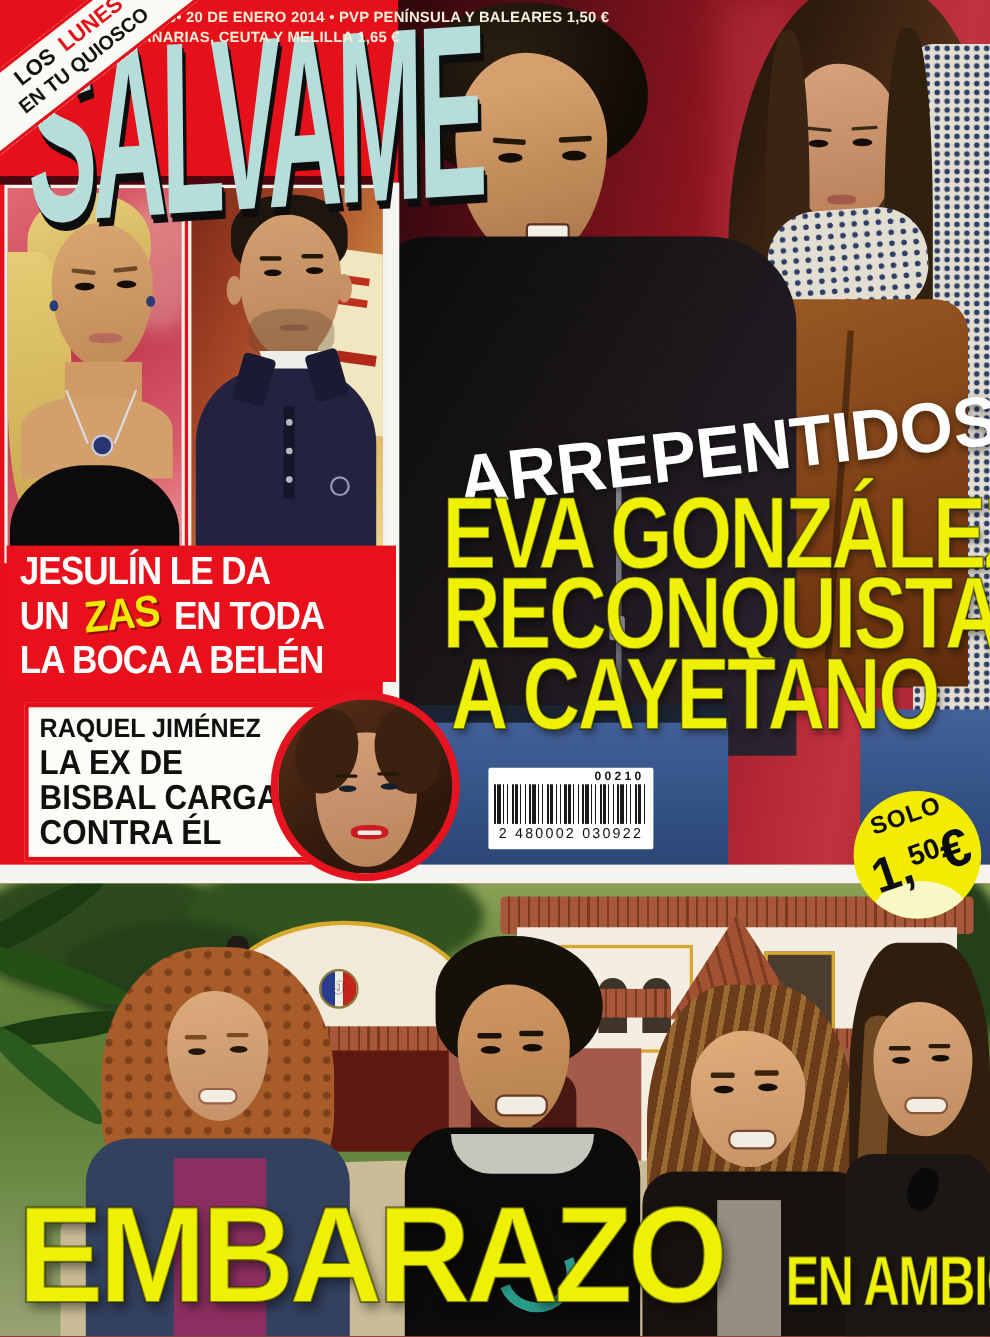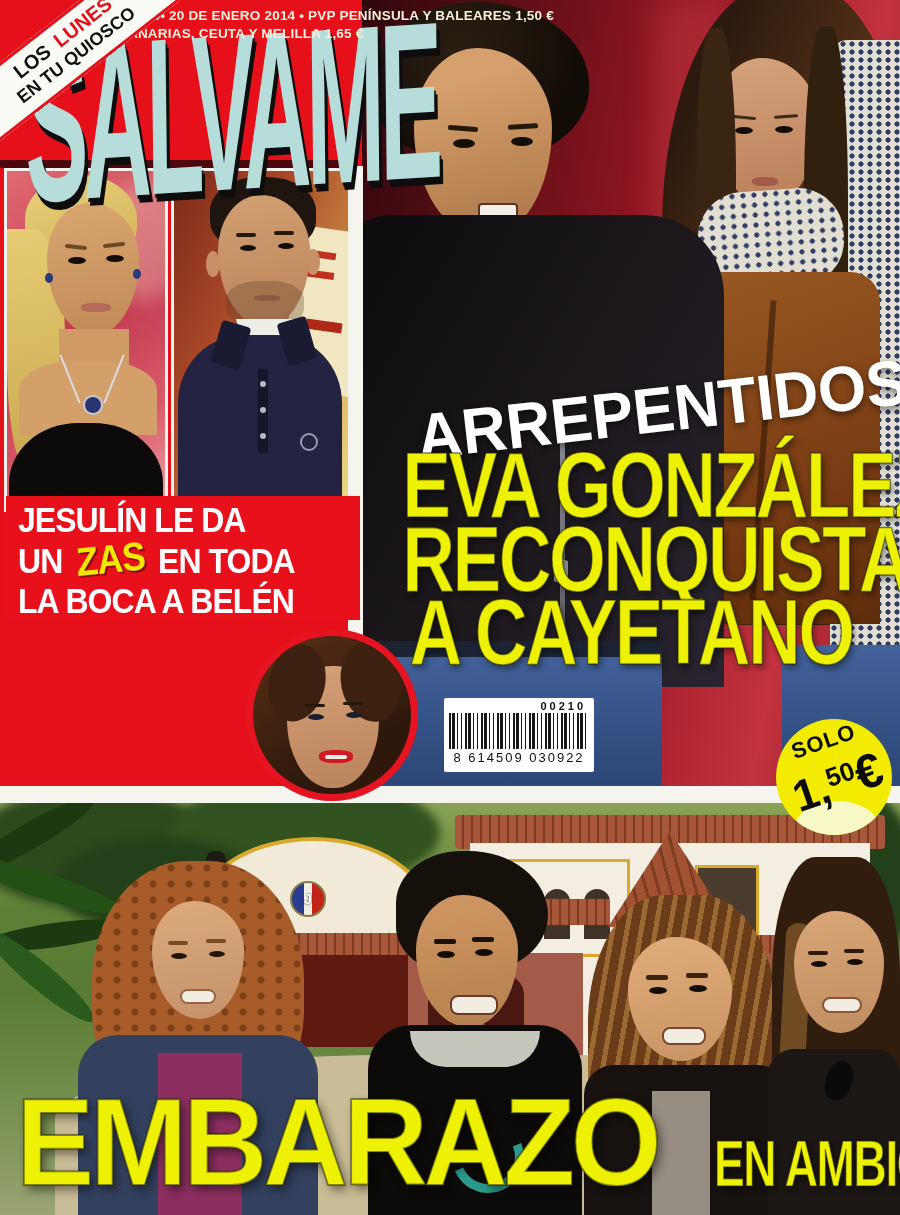--- a/index.html
+++ b/index.html
@@ -140,20 +140,27 @@
     <div class="hl-red condL" style="transform:scale(.94,1.05);">JESULÍN LE DA</div><br>
     <div class="hl-red condL" style="transform:scale(.94,1.05);">
       <span>UN</span>
       <span style="color:#f1e800;display:inline-block;transform:rotate(-5deg);margin:0 6px;
                    text-shadow:2px 2px 0 rgba(0,0,0,.4);font-size:38px;">ZAS</span>
       <span>EN TODA</span>
     </div><br>
     <div class="hl-red condL" style="transform:scale(.94,1.05);">LA BOCA A BELÉN</div>
   </div>
 
+  <div class="abs" style="left:22px;top:639px;width:288px;height:130px;background:#fdfdf8;border:4px solid #e31019;z-index:3;
+              padding:6px 0 0 10px;color:#101010;">
+    <div class="condL" style="font-size:24px;font-weight:800;transform:scale(.95,1);">RAQUEL JIMÉNEZ</div>
+    <div class="condL" style="font-size:30px;font-weight:800;line-height:32px;transform:scale(.95,1.05);">LA EX DE</div>
+    <div class="condL" style="font-size:30px;font-weight:800;line-height:32px;transform:scale(.95,1.05);">BISBAL CARGA</div>
+    <div class="condL" style="font-size:30px;font-weight:800;line-height:32px;transform:scale(.95,1.05);">CONTRA ÉL</div>
+  </div>
 
   <div class="abs" style="left:246px;top:629px;width:158px;height:158px;border-radius:50%;border:7px solid #e51420;overflow:hidden;z-index:4;
               background:linear-gradient(150deg,#5a3018,#2e180c 70%);">
     <div class="abs" style="left:34px;top:30px;width:92px;height:122px;border-radius:48%/44% 44% 56% 56%;
                 background:linear-gradient(170deg,#d4a078,#b9835c);"></div>
     <div class="abs" style="left:16px;top:8px;width:56px;height:78px;border-radius:50%;background:#3c2010;transform:rotate(14deg);"></div>
     <div class="abs" style="left:88px;top:6px;width:60px;height:80px;border-radius:50%;background:#3c2010;transform:rotate(-12deg);"></div>
     <div class="abs brow" style="left:52px;top:68px;width:20px;height:3px;"></div>
     <div class="abs brow" style="left:90px;top:66px;width:20px;height:3px;"></div>
     <div class="abs eye" style="left:55px;top:78px;width:16px;height:6px;background:#15202e;"></div>
@@ -170,21 +177,21 @@
   <div class="abs" style="left:362px;top:448px;width:538px;z-index:3;text-align:center;transform:scale(.85,1.08);transform-origin:center top;">
     <div class="hl-yellow" style="font-size:86px;line-height:68px;">EVA GONZÁLEZ</div>
     <div class="hl-yellow" style="font-size:86px;line-height:68px;">RECONQUISTA</div>
     <div class="hl-yellow" style="font-size:86px;line-height:68px;">A CAYETANO</div>
   </div>
 
   <div class="abs" style="left:444px;top:698px;width:150px;height:74px;background:#fff;border-radius:2px;z-index:3;">
     <div style="text-align:right;padding:2px 8px 0 0;font-size:11px;letter-spacing:3px;color:#111;font-weight:bold;">00210</div>
     <div style="margin:1px 5px 0 5px;height:36px;
                 background:repeating-linear-gradient(90deg,#181818 0 2px,#fff 2px 3px,#181818 3px 6px,#fff 6px 8px,#181818 8px 9px,#fff 9px 12px,#181818 12px 13px,#fff 13px 16px);"></div>
-    <div style="text-align:center;font-size:13px;letter-spacing:2px;color:#111;padding-top:1px;">8 614509 030922</div>
+    <div style="text-align:center;font-size:13px;letter-spacing:2px;color:#111;padding-top:1px;">2 480002 030922</div>
   </div>
 
   <div class="abs" style="left:776px;top:719px;width:116px;height:116px;border-radius:50%;background:#f4ec00;z-index:5;overflow:hidden;">
     <div class="abs" style="left:18px;top:82px;width:86px;height:56px;border-radius:50%;background:#f8f7c6;"></div>
     <div class="abs" style="left:0;top:8px;width:116px;text-align:center;transform:rotate(-19deg);color:#0c0c0c;">
       <div style="font-size:22px;font-weight:800;letter-spacing:1px;">SOLO</div>
       <div style="font-weight:800;line-height:46px;">
         <span style="font-size:44px;">1,</span><span style="font-size:26px;vertical-align:14px;">50</span><span style="font-size:48px;">€</span>
       </div>
     </div>

